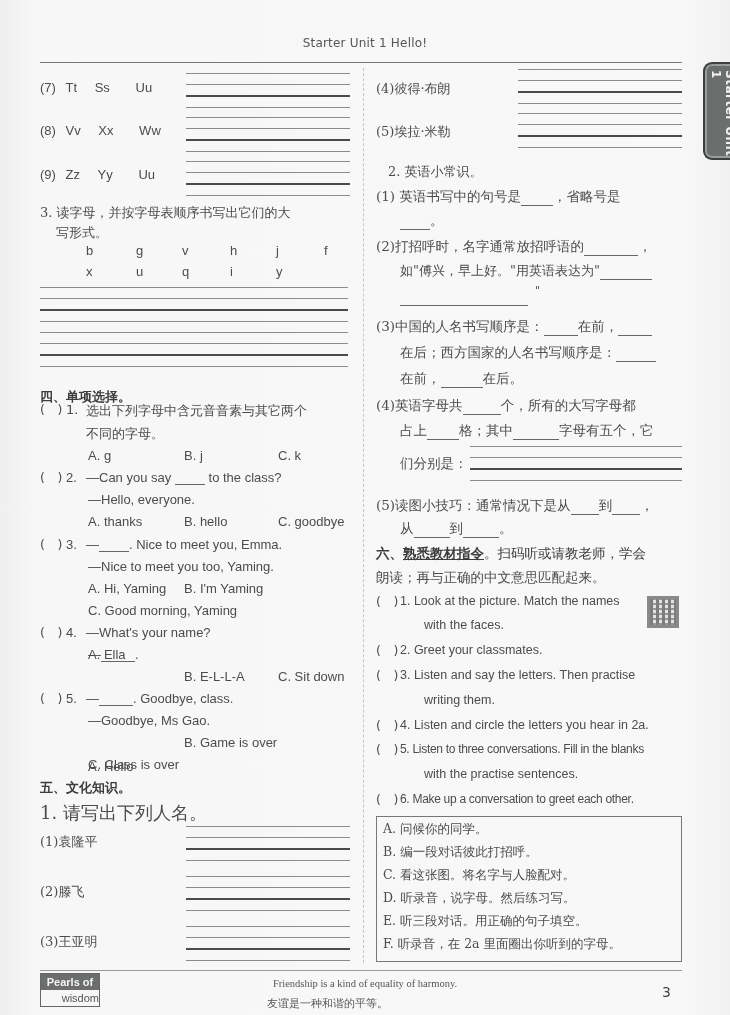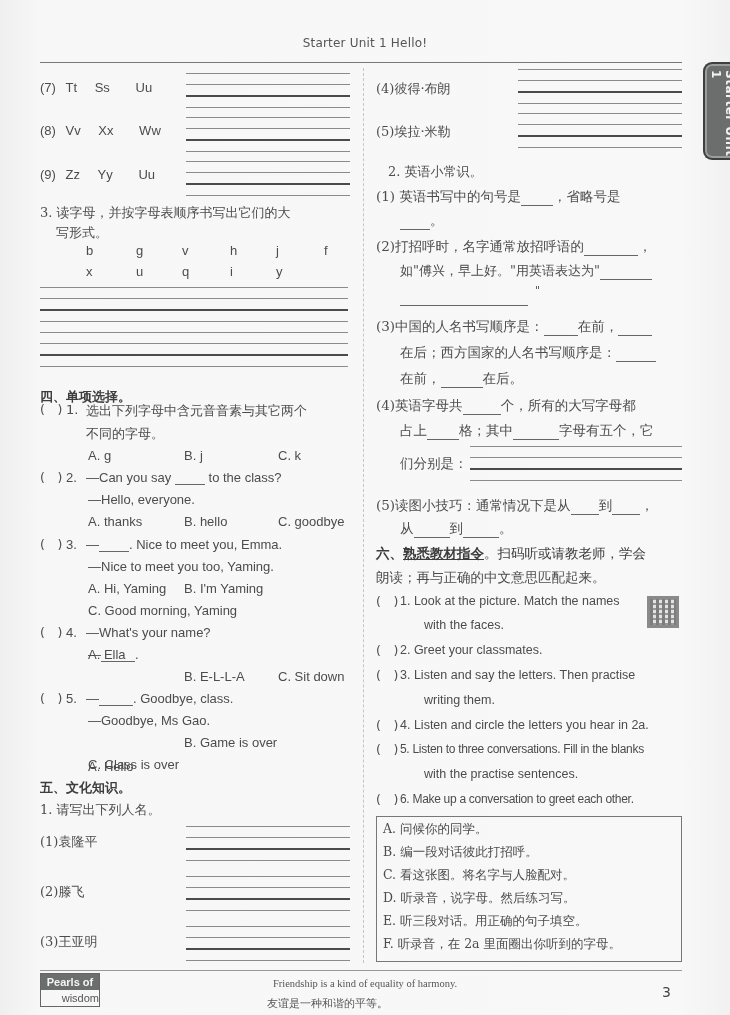--- a/index.html
+++ b/index.html
@@ -156,21 +156,21 @@
   <div class="t en" style="left:66px;top:691px;">5.</div>
   <div class="t en" style="left:86px;top:691px;">
     <span>—</span><span class="blank" style="width:34px"></span><span>. Goodbye, class.</span>
   </div>
   <div class="t en" style="left:88px;top:713px;">—Goodbye, Ms Gao.</div>
   <div class="t en" style="left:88px;top:759px;">A. Hello</div>
   <div class="t en" style="left:184px;top:735px;">B. Game is over</div>
   <div class="t en" style="left:88px;top:757px;">C. Class is over</div>
 
   <div class="t zh bold" style="left:40px;top:779px;font-size:13px;">五、文化知识。</div>
-  <div class="t zh" style="left:40px;top:801px;font-size:13px;">1. 请写出下列人名。</div>
+  <div class="t zh" style="left:40px;top:801px;font-size:18px;">1. 请写出下列人名。</div>
   <div class="t zh" style="left:40px;top:833px;font-size:13px;">(1)袁隆平</div>
   <div class="lines4" style="left:186px;top:826px;">
       <div></div>
       <div></div>
       <div class="b"></div>
       <div></div>
     </div>
   <div class="t zh" style="left:40px;top:883px;font-size:13px;">(2)滕飞</div>
   <div class="lines4" style="left:186px;top:876px;">
       <div></div>

